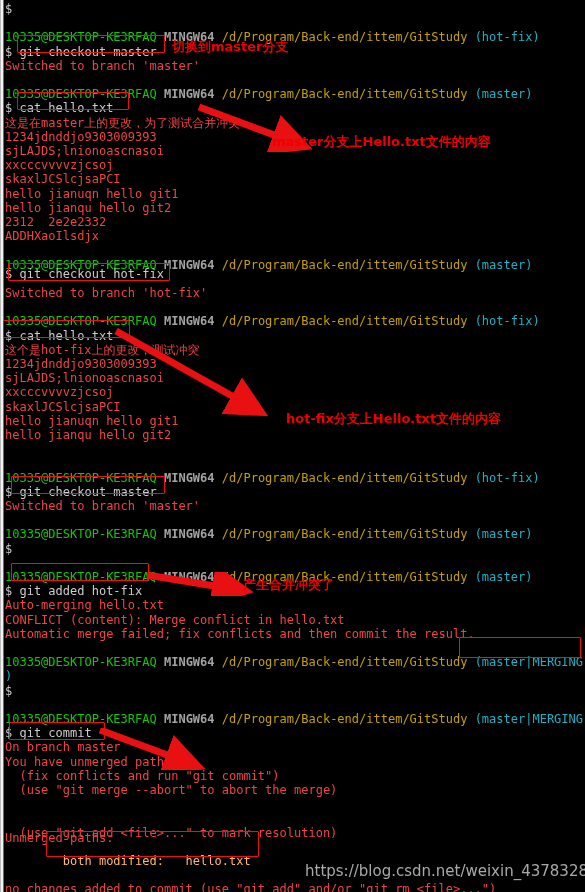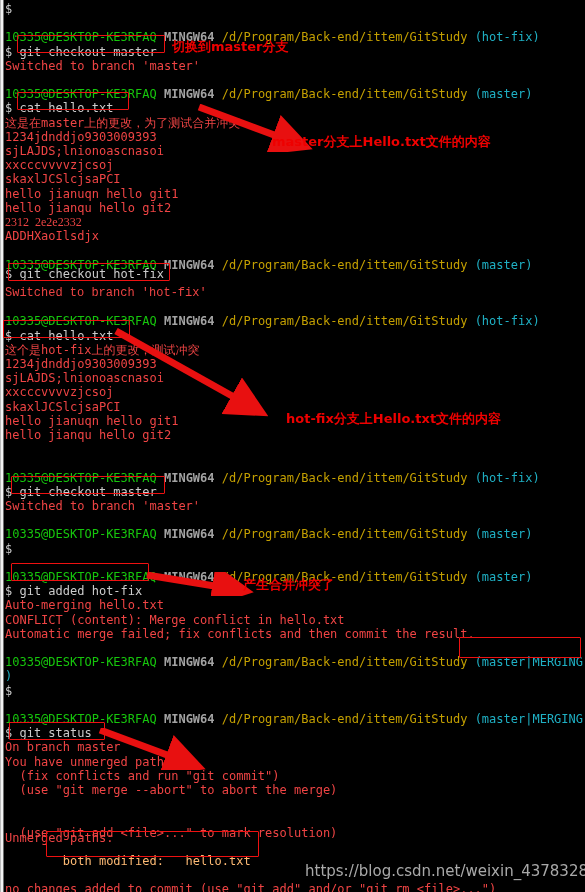--- a/index.html
+++ b/index.html
@@ -66,26 +66,26 @@
       <div class="line" style="position: absolute; left: 0px; top: 73px;">&nbsp;</div>
       <div class="line" style="position: absolute; left: 0px; top: 87.2px;"><span class="user">10335@DESKTOP-KE3RFAQ</span> <span class="mingw">MINGW64</span> <span class="path">/d/Program/Back-end/ittem/GitStudy</span> <span class="branch">(master)</span></div>
       <div class="line" style="position: absolute; left: 0px; top: 101.4px;"><span class="cmd">$ cat hello.txt</span></div>
       <div class="line" style="position: absolute; left: 0px; top: 115.6px;"><span class="out">这是在master上的更改，为了测试合并冲突</span></div>
       <div class="line" style="position: absolute; left: 0px; top: 129.8px;"><span class="out">1234jdnddjo9303009393</span></div>
       <div class="line" style="position: absolute; left: 0px; top: 144px;"><span class="out">sjLAJDS;lnionoascnasoi</span></div>
       <div class="line" style="position: absolute; left: 0px; top: 158.2px;"><span class="out">xxcccvvvvzjcsoj</span></div>
       <div class="line" style="position: absolute; left: 0px; top: 172.4px;"><span class="out">skaxlJCSlcjsaPCI</span></div>
       <div class="line" style="position: absolute; left: 0px; top: 186.6px;"><span class="out">hello jianuqn hello git1</span></div>
       <div class="line" style="position: absolute; left: 0px; top: 200.8px;"><span class="out">hello jianqu hello git2</span></div>
-      <div class="line" style="position: absolute; left: 0px; top: 215px; font-family: Liberation Serif, serif;"><span class="out">2312  2e2e2332</span></div>
+      <div class="line" style="position: absolute; left: 0px; top: 215px;"><span class="out">2312  2e2e2332</span></div>
       <div class="line" style="position: absolute; left: 0px; top: 229.2px;"><span class="out">ADDHXaoIlsdjx</span></div>
       <div class="line" style="position: absolute; left: 0px; top: 243.4px;">&nbsp;</div>
       <div class="line" style="position: absolute; left: 0px; top: 257.6px;"><span class="user">10335@DESKTOP-KE3RFAQ</span> <span class="mingw">MINGW64</span> <span class="path">/d/Program/Back-end/ittem/GitStudy</span> <span class="branch">(master)</span></div>
       <div class="line" style="position: absolute; left: 0px; top: 267px;"><span class="cmd">$ git checkout hot-fix</span></div>
-      <div class="line" style="position: absolute; left: 0px; top: 286px; font-family: Liberation Mono, monospace;"><span class="out">Switched to branch 'hot-fix'</span></div>
+      <div class="line" style="position: absolute; left: 0px; top: 286px;"><span class="out">Switched to branch 'hot-fix'</span></div>
       <div class="line" style="position: absolute; left: 0px; top: 300.2px;">&nbsp;</div>
       <div class="line" style="position: absolute; left: 0px; top: 314.4px;"><span class="user">10335@DESKTOP-KE3RFAQ</span> <span class="mingw">MINGW64</span> <span class="path">/d/Program/Back-end/ittem/GitStudy</span> <span class="branch">(hot-fix)</span></div>
       <div class="line" style="position: absolute; left: 0px; top: 328.6px;"><span class="cmd">$ cat hello.txt</span></div>
       <div class="line" style="position: absolute; left: 0px; top: 342.8px;"><span class="out">这个是hot-fix上的更改，测试冲突</span></div>
       <div class="line" style="position: absolute; left: 0px; top: 357px;"><span class="out">1234jdnddjo9303009393</span></div>
       <div class="line" style="position: absolute; left: 0px; top: 371.2px;"><span class="out">sjLAJDS;lnionoascnasoi</span></div>
       <div class="line" style="position: absolute; left: 0px; top: 385.4px;"><span class="out">xxcccvvvvzjcsoj</span></div>
       <div class="line" style="position: absolute; left: 0px; top: 399.6px;"><span class="out">skaxlJCSlcjsaPCI</span></div>
       <div class="line" style="position: absolute; left: 0px; top: 413.8px;"><span class="out">hello jianuqn hello git1</span></div>
       <div class="line" style="position: absolute; left: 0px; top: 428px;"><span class="out">hello jianqu hello git2</span></div>
@@ -102,21 +102,21 @@
       <div class="line" style="position: absolute; left: 0px; top: 584.2px;"><span class="cmd">$ git added hot-fix</span></div>
       <div class="line" style="position: absolute; left: 0px; top: 598.4px;"><span class="out">Auto-merging hello.txt</span></div>
       <div class="line" style="position: absolute; left: 0px; top: 612.6px;"><span class="out">CONFLICT (content): Merge conflict in hello.txt</span></div>
       <div class="line" style="position: absolute; left: 0px; top: 626.8px;"><span class="out">Automatic merge failed; fix conflicts and then commit the result.</span></div>
       <div class="line" style="position: absolute; left: 0px; top: 641px;">&nbsp;</div>
       <div class="line" style="position: absolute; left: 0px; top: 655.2px;"><span class="user">10335@DESKTOP-KE3RFAQ</span> <span class="mingw">MINGW64</span> <span class="path">/d/Program/Back-end/ittem/GitStudy</span> <span class="branch">(master|MERGING</span></div>
       <div class="line" style="position: absolute; left: 0px; top: 669.4px;"><span class="branch">)</span></div>
       <div class="line" style="position: absolute; left: 0px; top: 683.6px;"><span class="cmd">$</span></div>
       <div class="line" style="position: absolute; left: 0px; top: 697.8px;">&nbsp;</div>
       <div class="line" style="position: absolute; left: 0px; top: 712px;"><span class="user">10335@DESKTOP-KE3RFAQ</span> <span class="mingw">MINGW64</span> <span class="path">/d/Program/Back-end/ittem/GitStudy</span> <span class="branch">(master|MERGING)</span></div>
-      <div class="line" style="position: absolute; left: 0px; top: 726.2px;"><span class="cmd">$ git status</span></div>
+      <div class="line" style="position: absolute; left: 0px; top: 726.2px;"><span class="cmd">$ git commit</span></div>
       <div class="line" style="position: absolute; left: 0px; top: 740.4px;"><span class="out">On branch master</span></div>
       <div class="line" style="position: absolute; left: 0px; top: 754.6px;"><span class="out">You have unmerged paths.</span></div>
       <div class="line" style="position: absolute; left: 0px; top: 768.8px;"><span class="out">  (fix conflicts and run "git commit")</span></div>
       <div class="line" style="position: absolute; left: 0px; top: 783px;"><span class="out">  (use "git merge --abort" to abort the merge)</span></div>
       <div class="line" style="position: absolute; left: 0px; top: 797.2px;">&nbsp;</div>
       <div class="line" style="position: absolute; left: 0px; top: 831px;"><span class="out">Unmerged paths:</span></div>
       <div class="line" style="position: absolute; left: 0px; top: 825.6px;"><span class="out">  (use "git add &lt;file&gt;..." to mark resolution)</span></div>
       <div class="line" style="position: absolute; left: 0px; top: 839.8px;">&nbsp;</div>
       <div class="line" style="position: absolute; left: 0px; top: 854px;"><span class="red-out">        both modified:   hello.txt</span></div>
       <div class="line" style="position: absolute; left: 0px; top: 868.2px;">&nbsp;</div>

